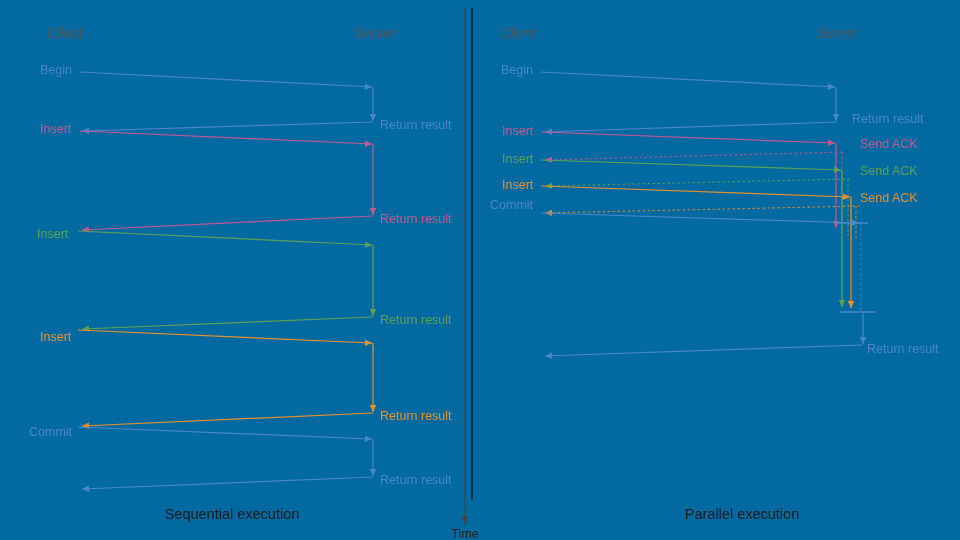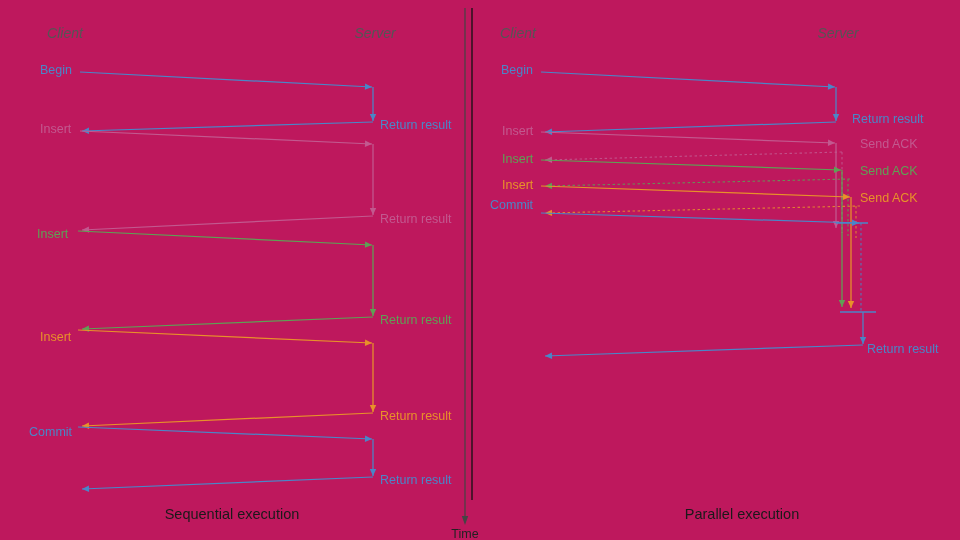--- a/index.html
+++ b/index.html
@@ -11,21 +11,21 @@
   body {
     width: 960px;
     height: 540px;
     overflow: hidden;
     font-family: "Liberation Sans", sans-serif;
   }
   #canvas {
     position: relative;
     width: 960px;
     height: 540px;
-    background: #be185d;
+    background: #0369a1;
   }
   svg.diagram {
     position: absolute;
     left: 0;
     top: 0;
     width: 960px;
     height: 540px;
     display: block;
   }
   text {

